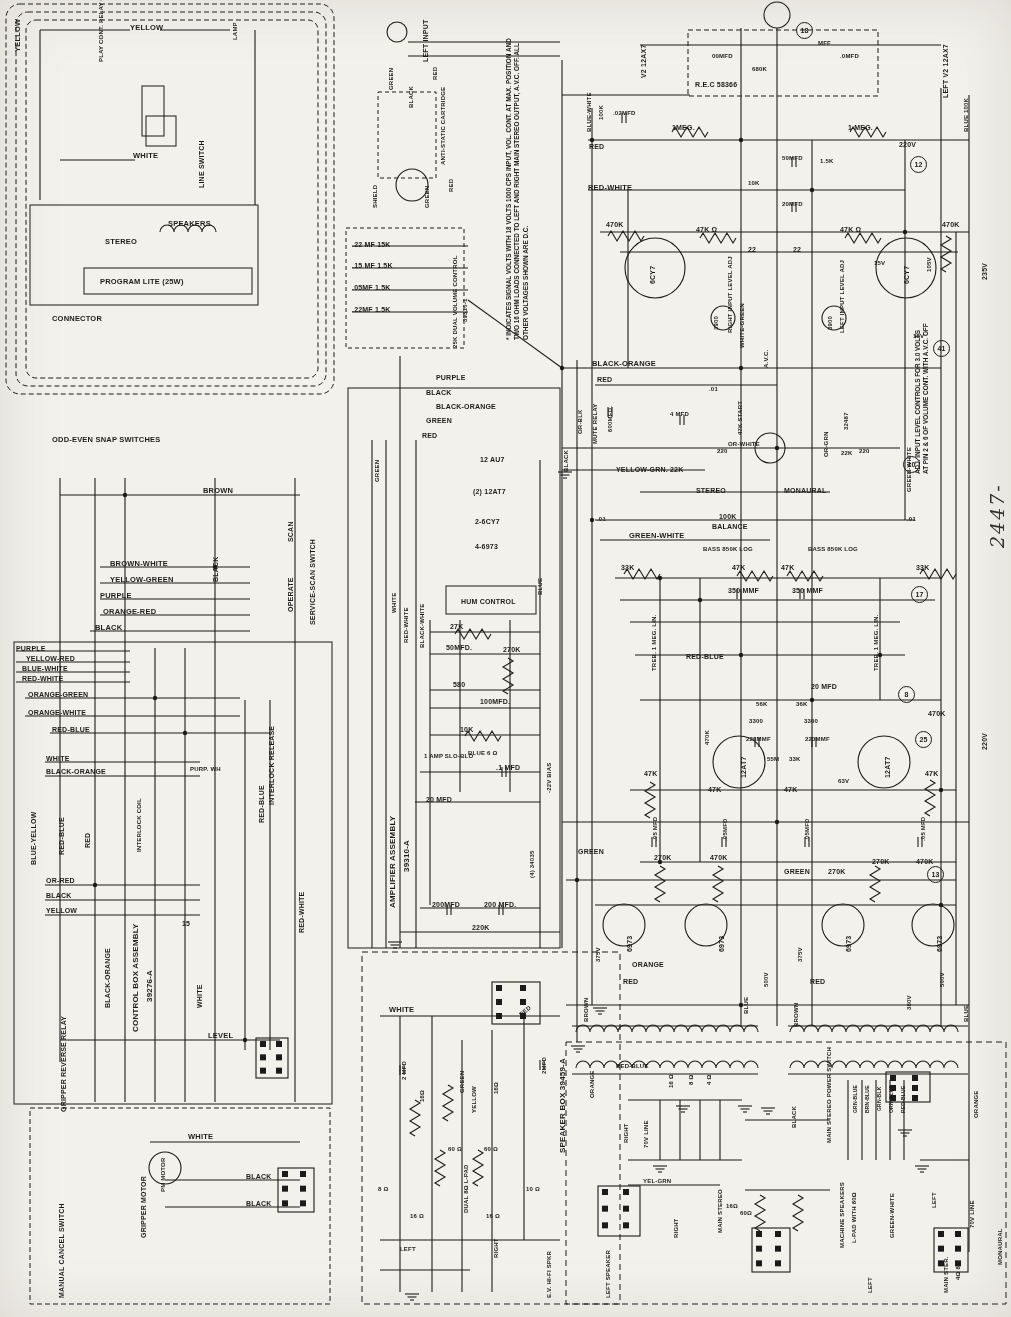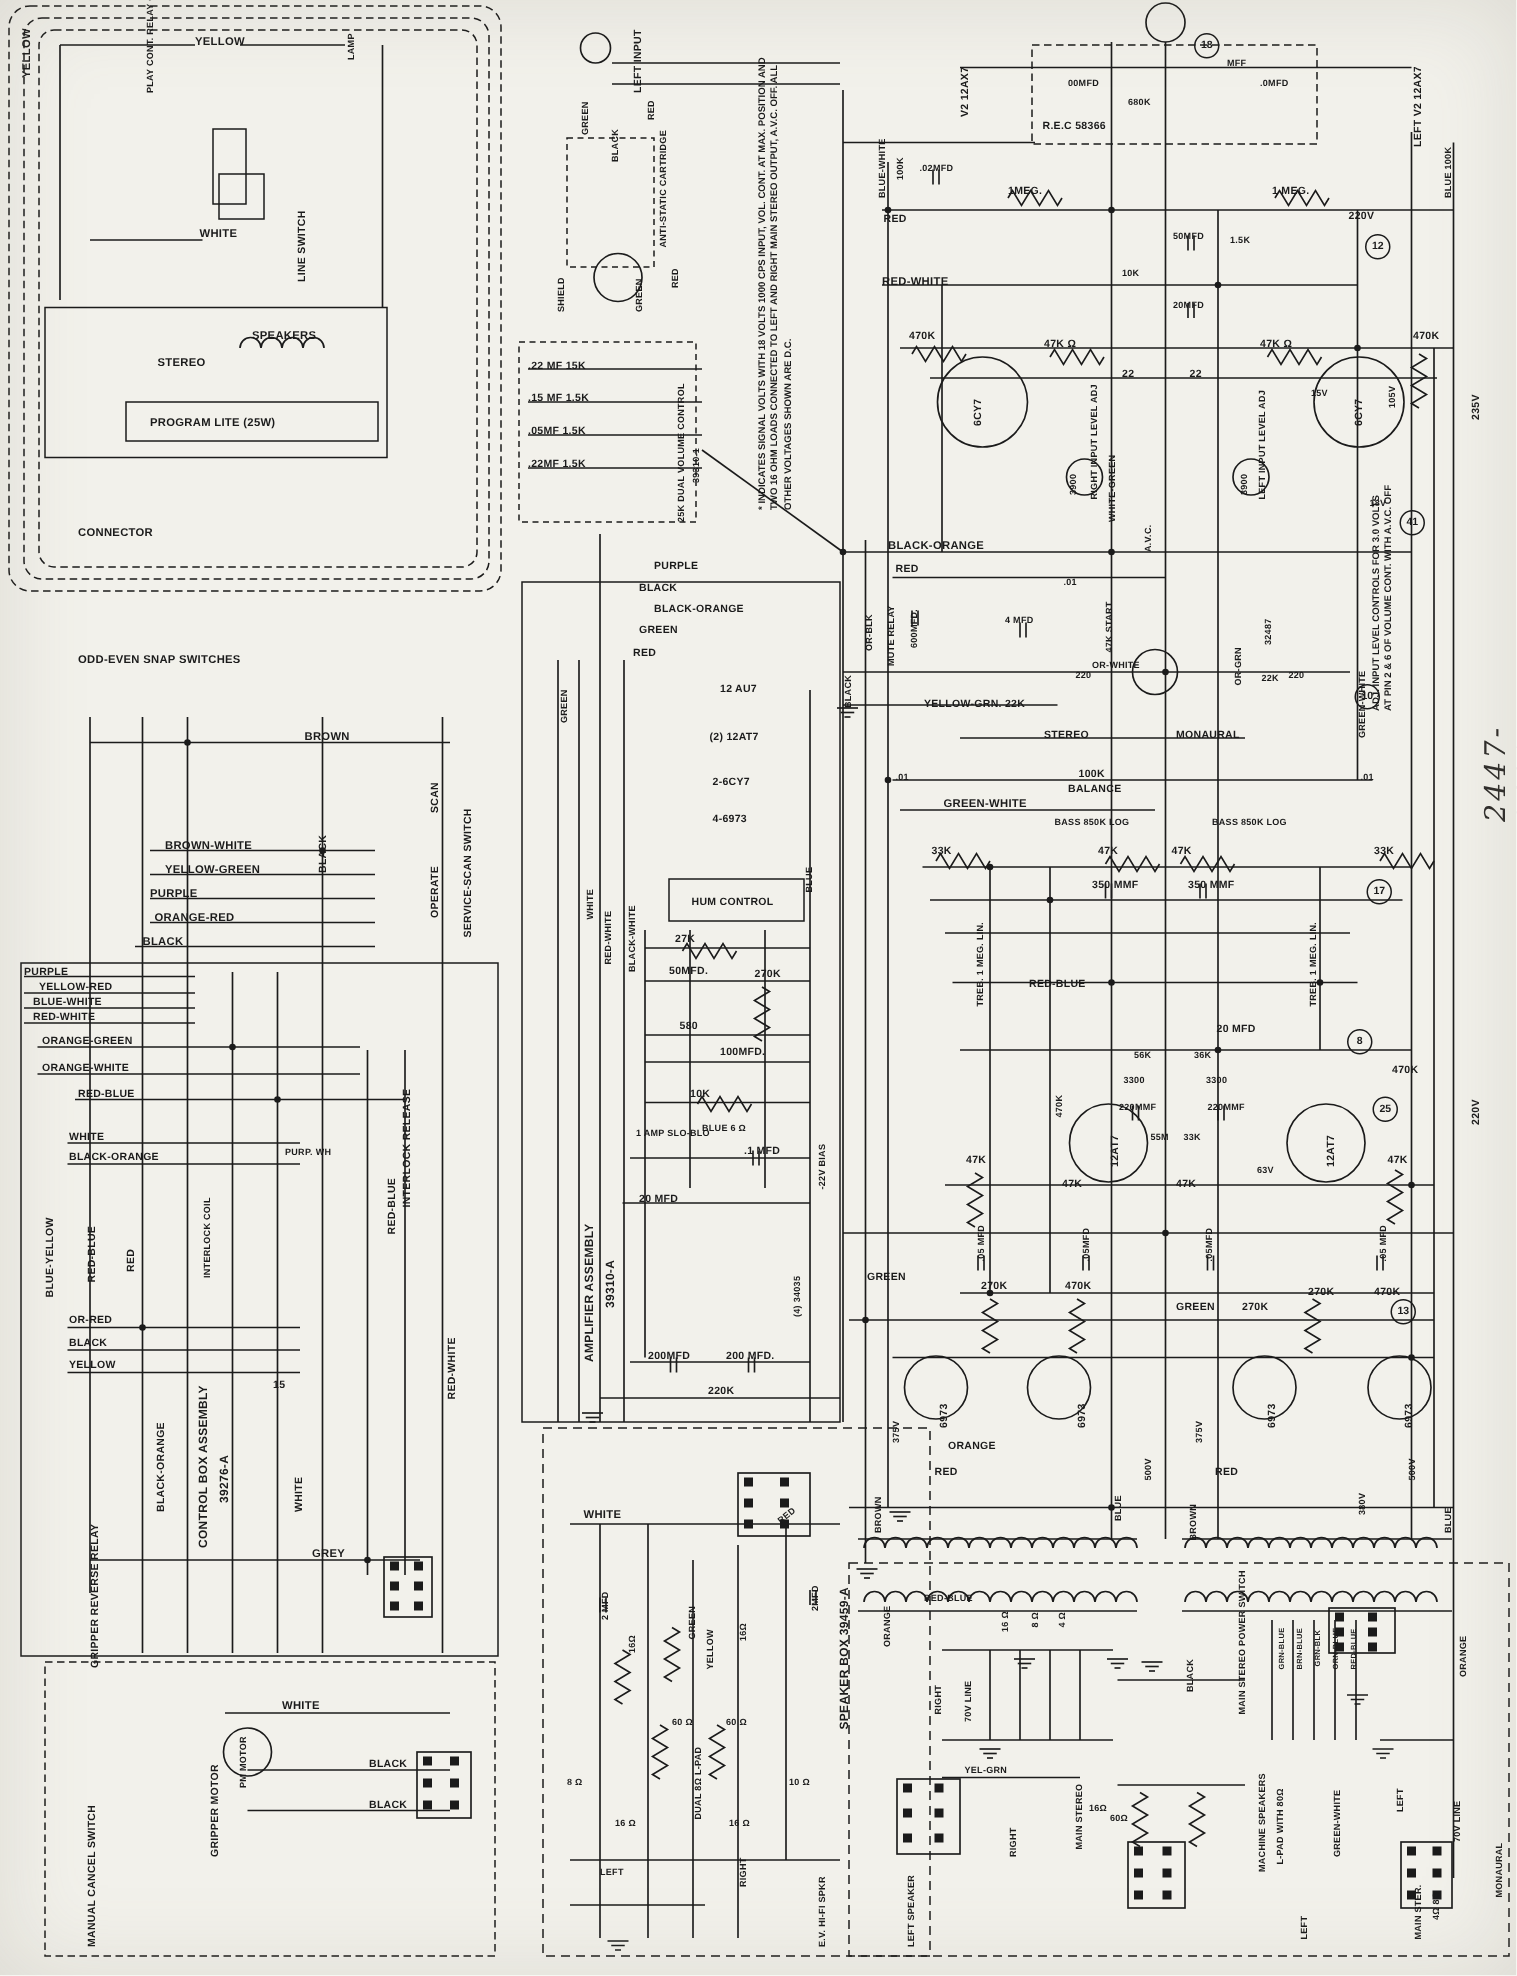--- a/index.html
+++ b/index.html
@@ -367,21 +367,21 @@
   <div id="labels">
       <span class="lbl" style="left: 14px; top: 52px; transform: rotate(-90deg);">YELLOW</span>
       <span class="lbl" style="left: 98px; top: 62px; font-size: 6px; transform: rotate(-90deg);">PLAY CONT. RELAY COIL</span>
       <span class="lbl" style="left: 130px; top: 24px;">YELLOW</span>
       <span class="lbl" style="left: 232px; top: 40px; font-size: 6px; transform: rotate(-90deg);">LAMP</span>
       <span class="lbl" style="left: 133px; top: 152px;">WHITE</span>
       <span class="lbl" style="left: 198px; top: 188px; font-size: 7px; transform: rotate(-90deg);">LINE SWITCH</span>
       <span class="lbl" style="left: 105px; top: 238px;">STEREO</span>
       <span class="lbl" style="left: 168px; top: 220px;">SPEAKERS</span>
       <span class="lbl" style="left: 100px; top: 278px;">PROGRAM LITE (25W)</span>
-      <span class="lbl" style="left: 52px; top: 315px; margin-top: 36px;">CONNECTOR</span>
+      <span class="lbl" style="left: 52px; top: 315px;">CONNECTOR</span>
       <span class="lbl" style="left: 52px; top: 436px;">ODD-EVEN SNAP SWITCHES</span>
       <span class="lbl" style="left: 203px; top: 487px;">BROWN</span>
       <span class="lbl" style="left: 287px; top: 542px; font-size: 7px; transform: rotate(-90deg);">SCAN</span>
       <span class="lbl" style="left: 287px; top: 612px; font-size: 7px; transform: rotate(-90deg);">OPERATE</span>
       <span class="lbl" style="left: 309px; top: 625px; font-size: 7px; transform: rotate(-90deg);">SERVICE-SCAN SWITCH</span>
       <span class="lbl" style="left: 110px; top: 560px;">BROWN-WHITE</span>
       <span class="lbl" style="left: 212px; top: 582px; font-size: 7px; transform: rotate(-90deg);">BLACK</span>
       <span class="lbl" style="left: 110px; top: 576px;">YELLOW-GREEN</span>
       <span class="lbl" style="left: 100px; top: 592px;">PURPLE</span>
       <span class="lbl" style="left: 103px; top: 608px;">ORANGE-RED</span>
@@ -404,21 +404,21 @@
       <span class="lbl" style="left: 104px; top: 1008px; font-size: 7px; transform: rotate(-90deg);">BLACK-ORANGE</span>
       <span class="lbl" style="left: 268px; top: 805px; font-size: 7px; transform: rotate(-90deg);">INTERLOCK RELEASE</span>
       <span class="lbl" style="left: 190px; top: 766px; font-size: 6px;">PURP. WH</span>
       <span class="lbl" style="left: 136px; top: 852px; font-size: 6px; transform: rotate(-90deg);">INTERLOCK COIL</span>
       <span class="lbl" style="left: 258px; top: 823px; font-size: 7px; transform: rotate(-90deg);">RED-BLUE</span>
       <span class="lbl" style="left: 298px; top: 933px; font-size: 7px; transform: rotate(-90deg);">RED-WHITE</span>
       <span class="lbl" style="left: 132px; top: 1032px; font-size: 8px; transform: rotate(-90deg);">CONTROL BOX ASSEMBLY</span>
       <span class="lbl" style="left: 146px; top: 1002px; font-size: 8px; transform: rotate(-90deg);">39276-A</span>
       <span class="lbl" style="left: 182px; top: 920px; font-size: 7px;">15</span>
       <span class="lbl" style="left: 196px; top: 1008px; font-size: 7px; transform: rotate(-90deg);">WHITE</span>
-      <span class="lbl" style="left: 208px; top: 1032px;">GREY</span>
+      <span class="lbl" style="left: 208px; top: 1032px;">LEVEL</span>
       <span class="lbl" style="left: 60px; top: 1112px; font-size: 7px; transform: rotate(-90deg);">GRIPPER REVERSE RELAY</span>
       <span class="lbl" style="left: 188px; top: 1133px;">WHITE</span>
       <span class="lbl" style="left: 246px; top: 1173px; font-size: 7px;">BLACK</span>
       <span class="lbl" style="left: 246px; top: 1200px; font-size: 7px;">BLACK</span>
       <span class="lbl" style="left: 140px; top: 1238px; font-size: 7px; transform: rotate(-90deg);">GRIPPER MOTOR</span>
       <span class="lbl" style="left: 160px; top: 1192px; font-size: 6px; transform: rotate(-90deg);">PM MOTOR</span>
       <span class="lbl" style="left: 58px; top: 1298px; font-size: 7px; transform: rotate(-90deg);">MANUAL CANCEL SWITCH</span>
       <span class="lbl" style="left: 422px; top: 62px; font-size: 7px; transform: rotate(-90deg);">LEFT INPUT</span>
       <span class="lbl" style="left: 388px; top: 90px; font-size: 6px; transform: rotate(-90deg);">GREEN</span>
       <span class="lbl" style="left: 408px; top: 108px; font-size: 6px; transform: rotate(-90deg);">BLACK</span>

